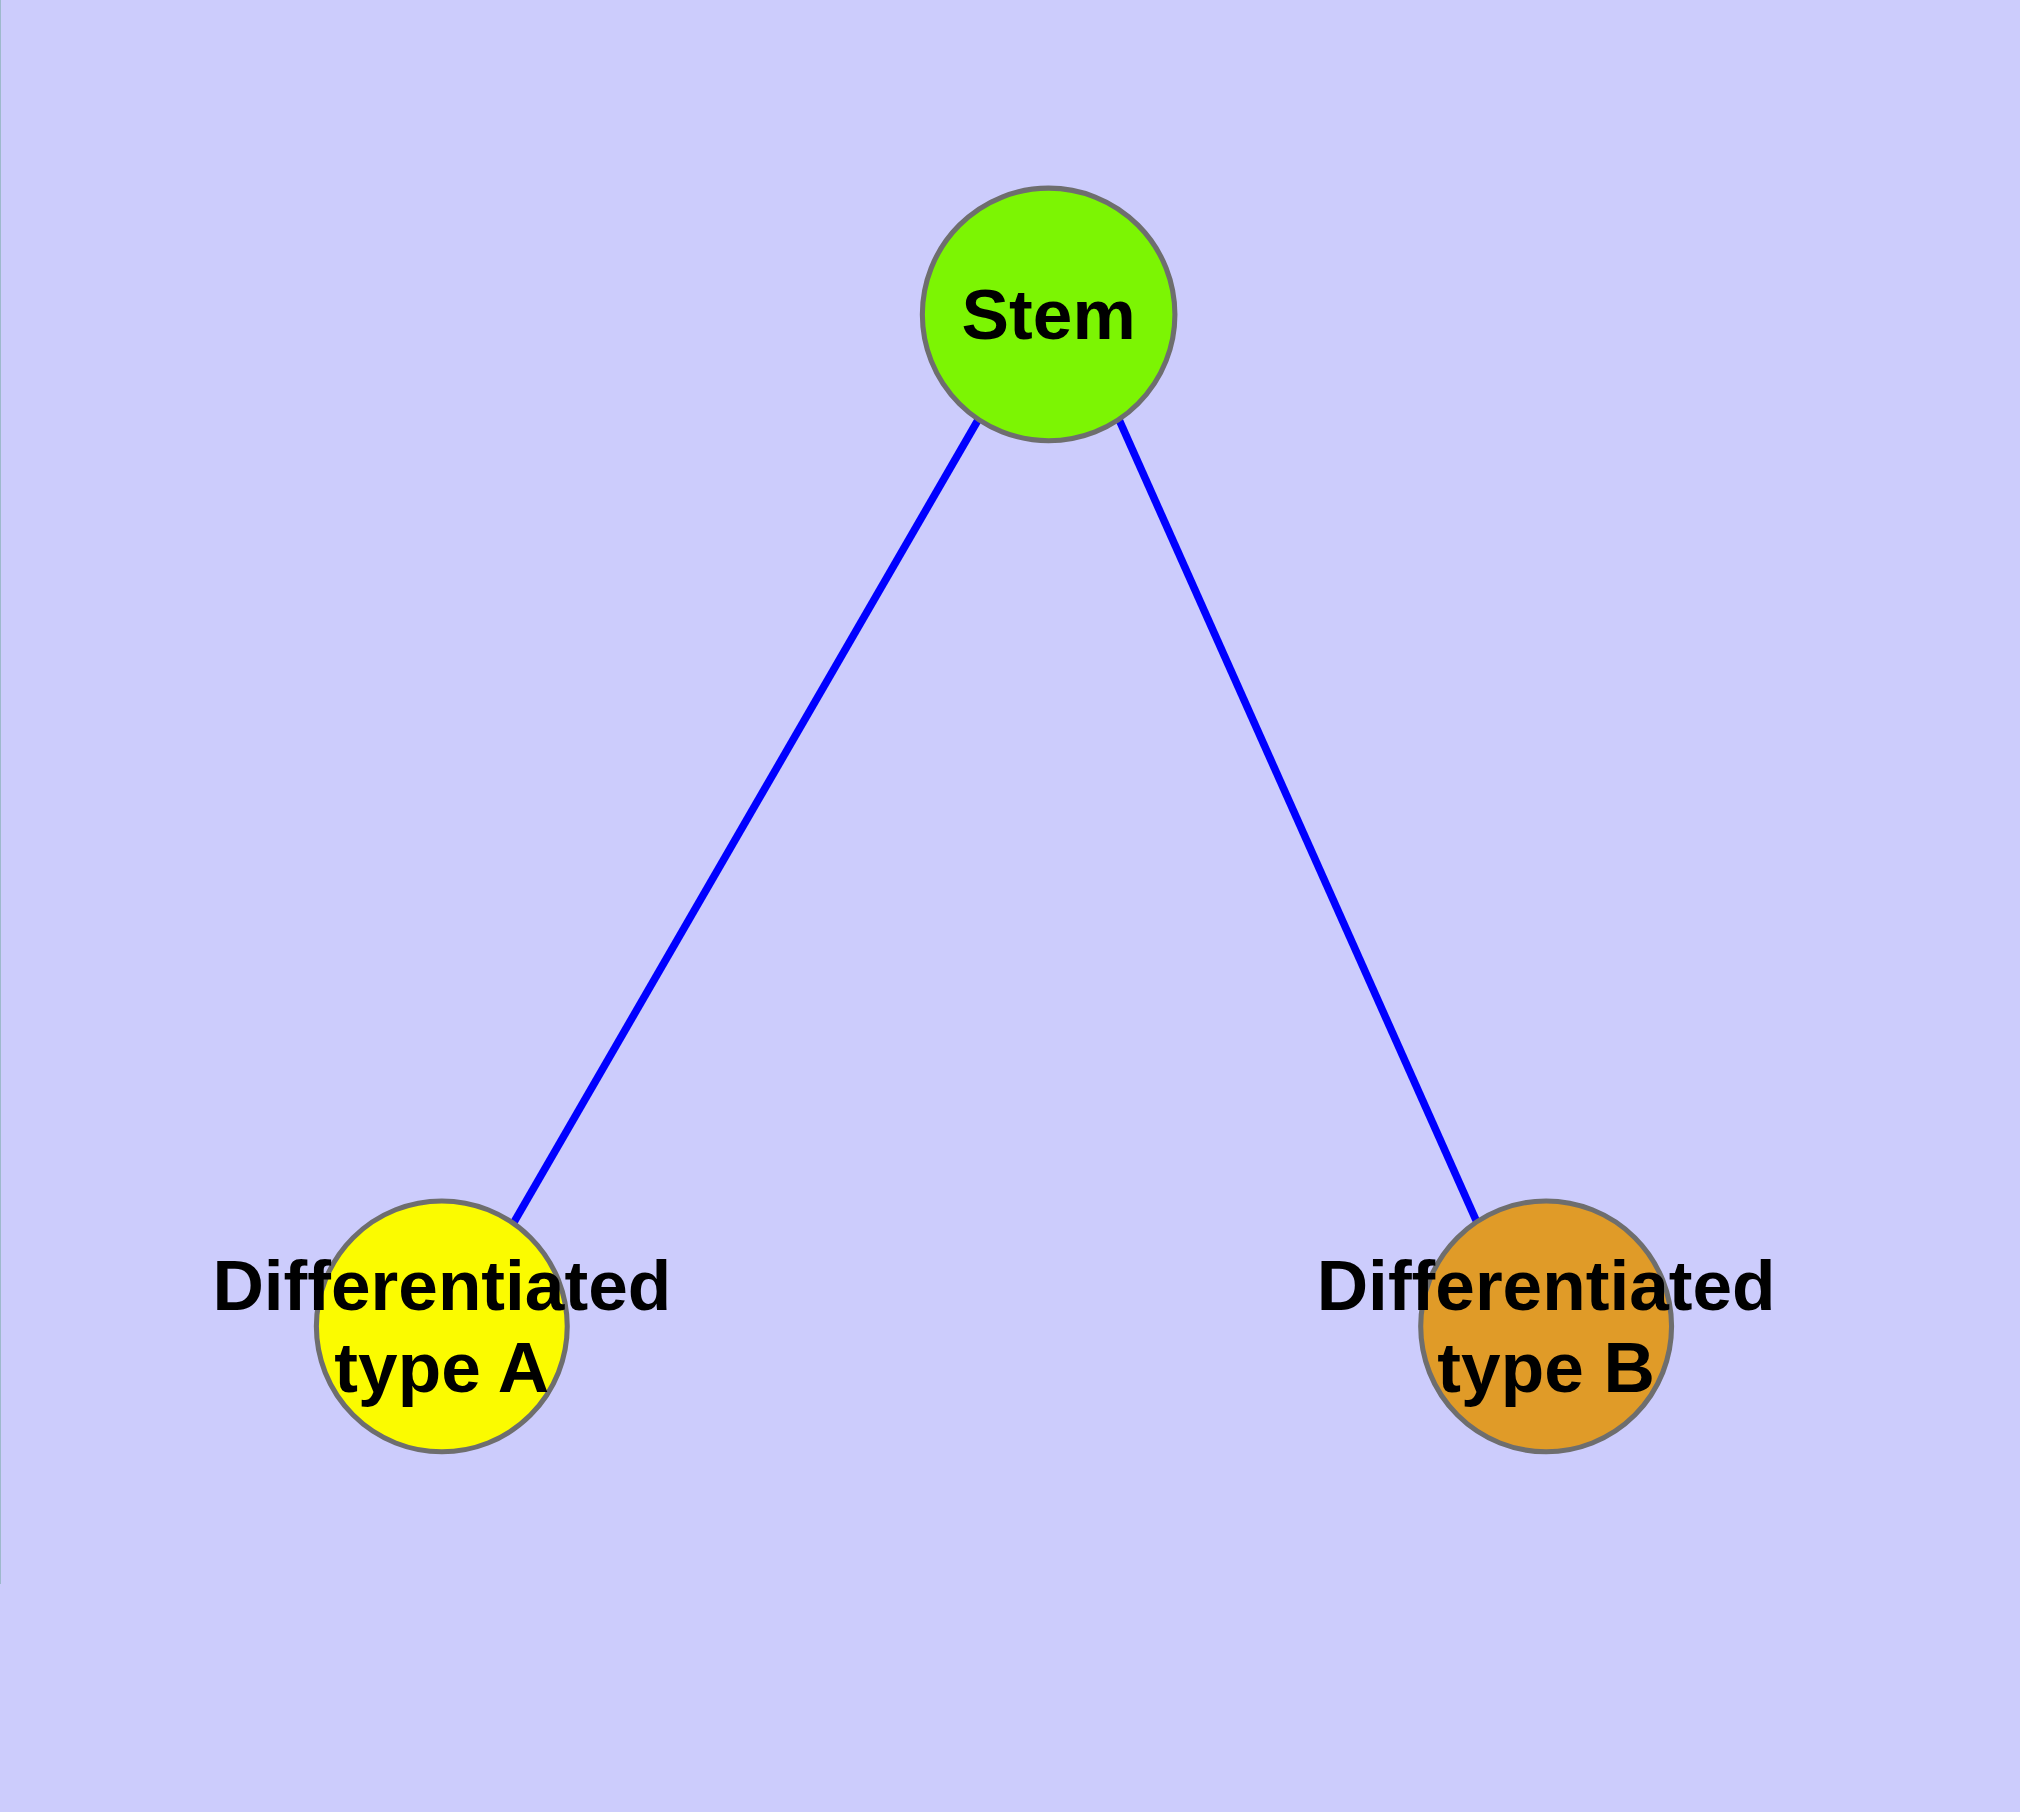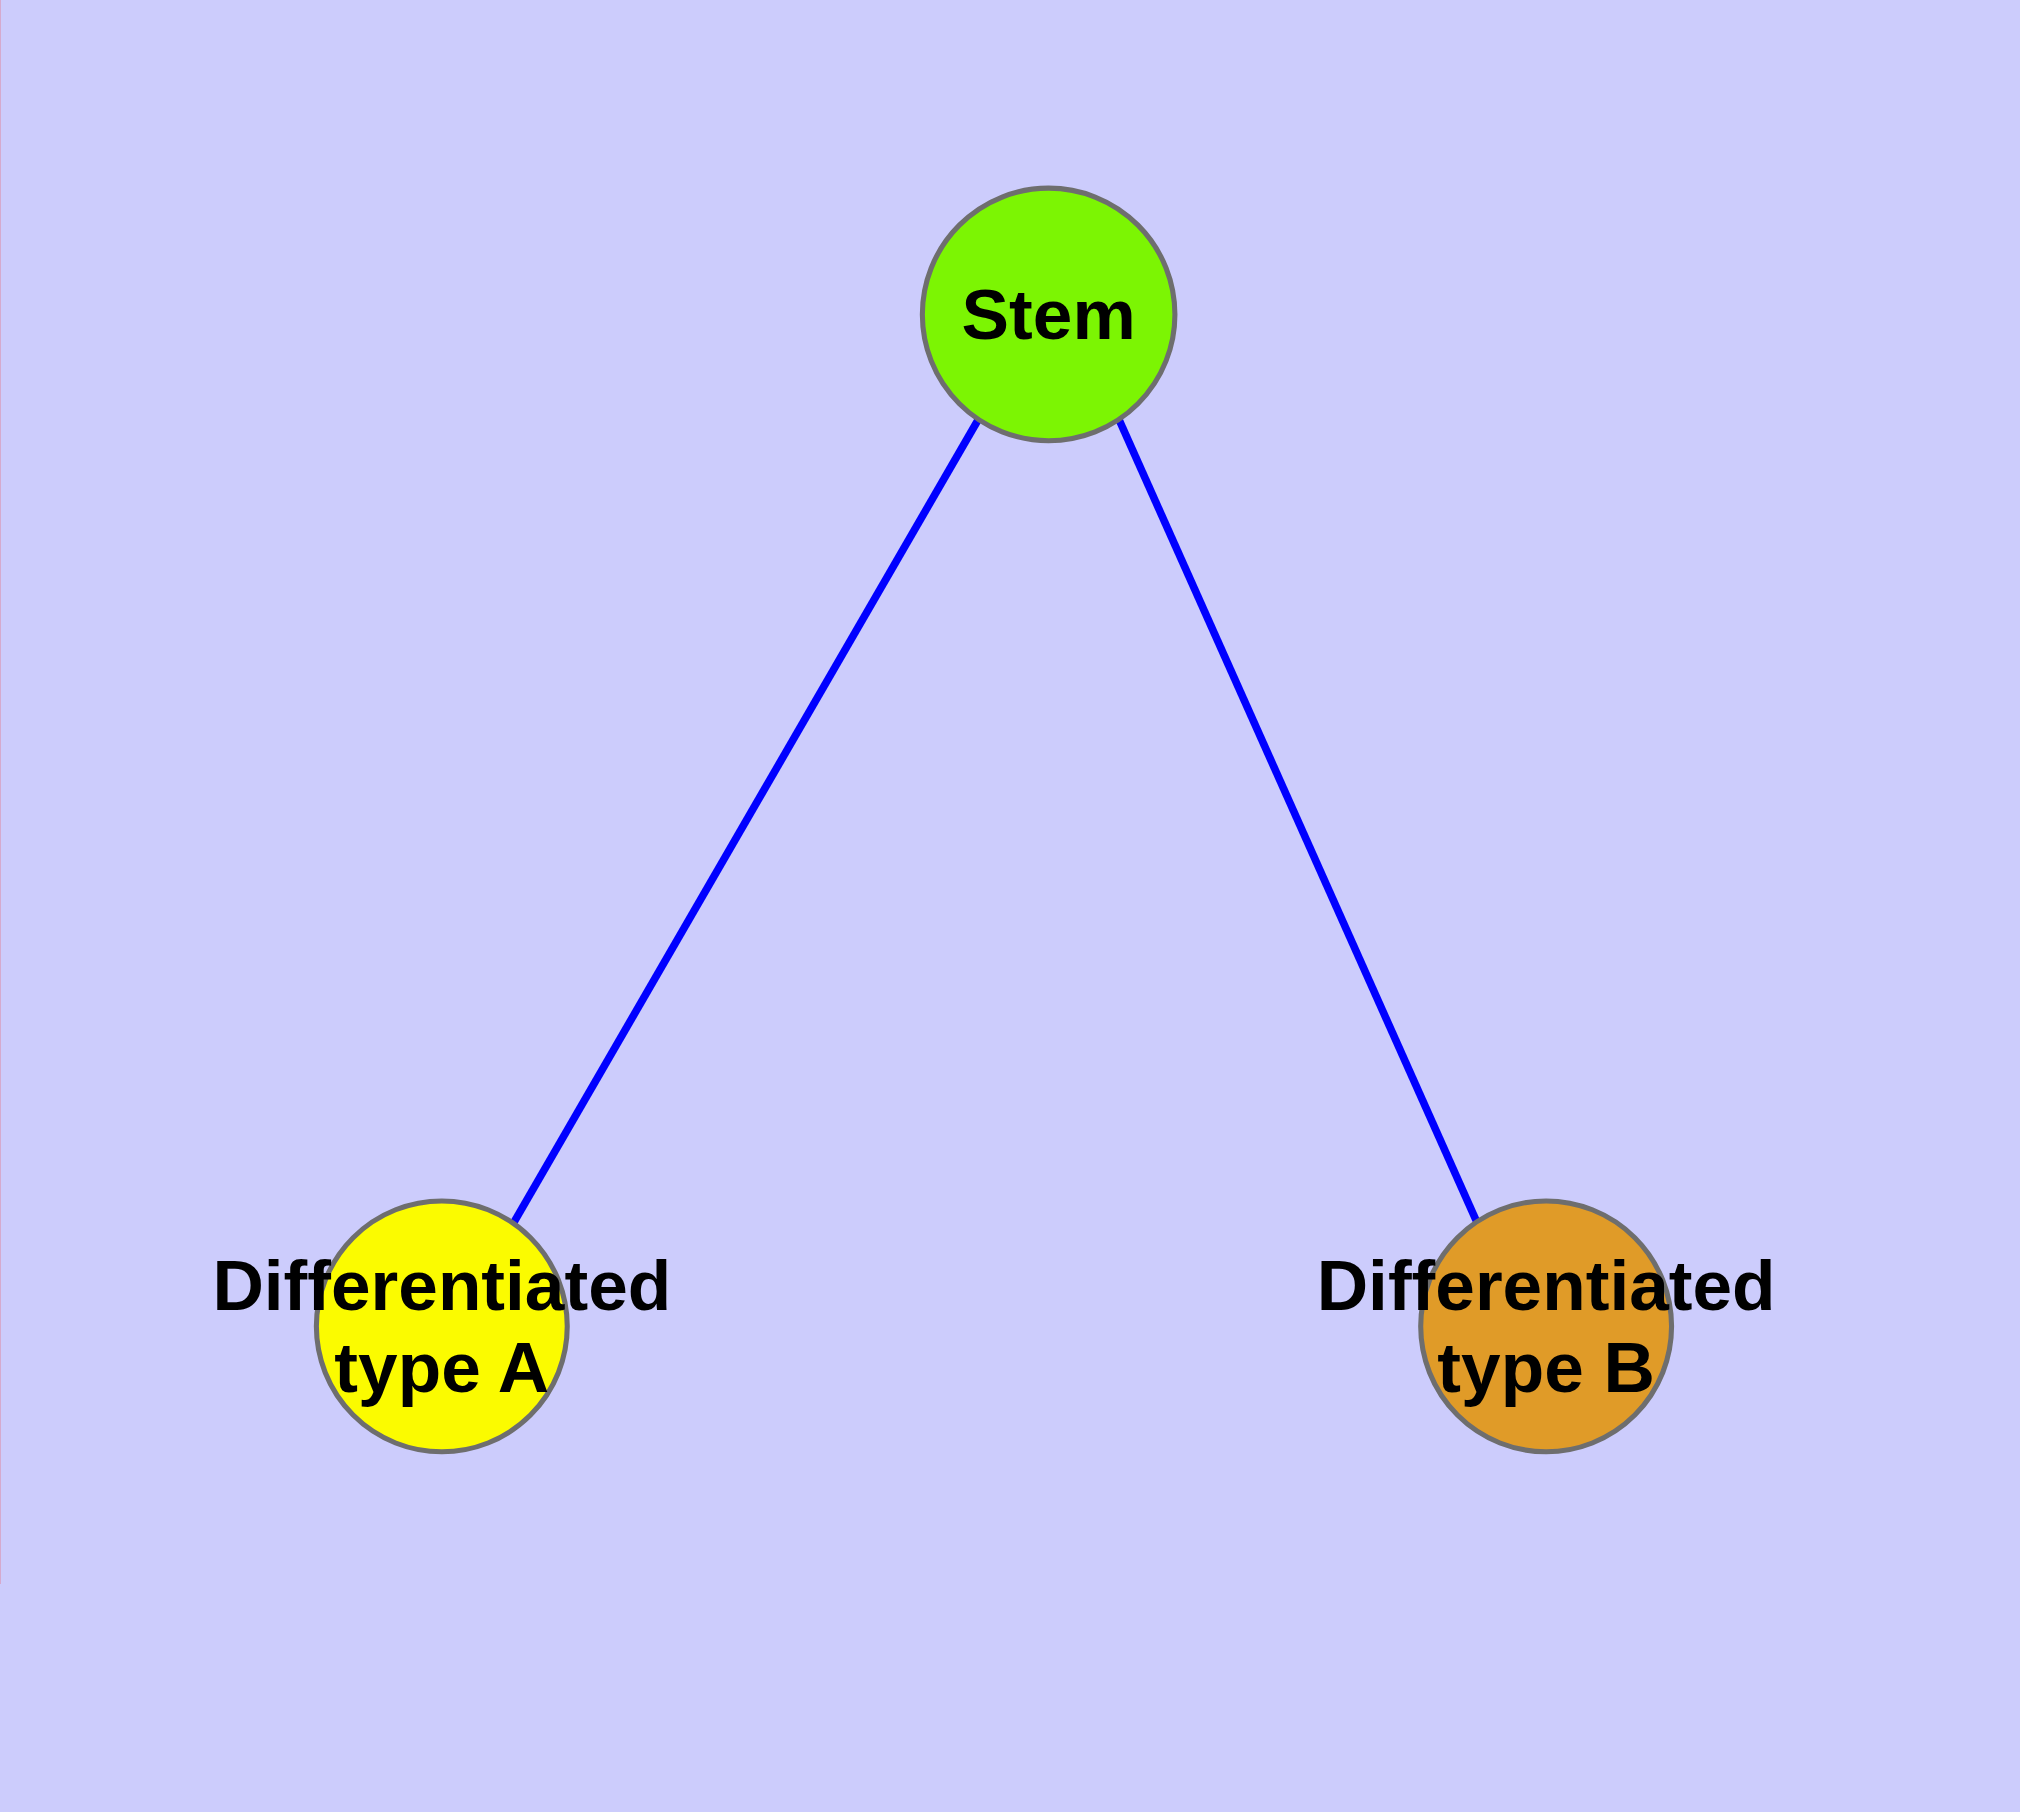--- a/index.html
+++ b/index.html
@@ -7,21 +7,21 @@
     padding: 0;
     background: #ccccfc;
   }
   body {
     font-family: "Liberation Sans", sans-serif;
   }
   #canvas-root {
     position: relative;
     width: 2021px;
     height: 1584px;
-    background: #ef4444;
+    background: #15803d;
     overflow: hidden;
   }
   #graph-svg {
     position: absolute;
     left: 0;
     top: 0;
     width: 2021px;
     height: 1812px;
     display: block;
   }

